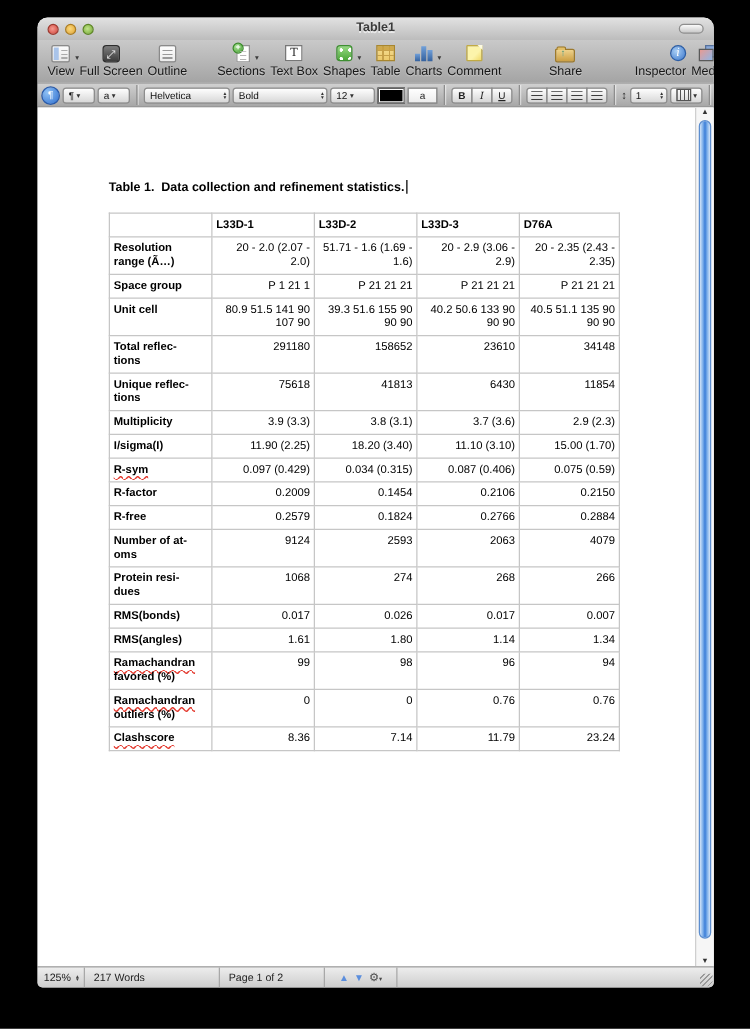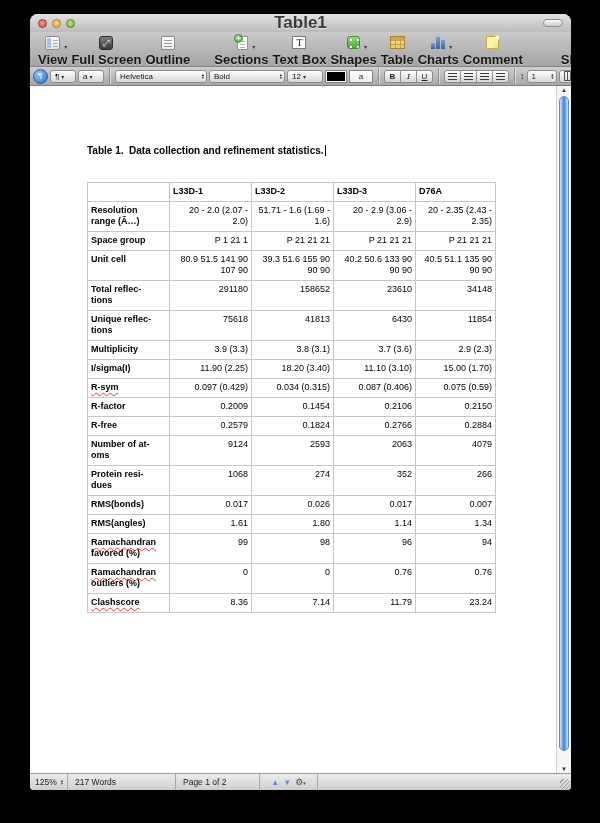--- a/index.html
+++ b/index.html
@@ -8,36 +8,36 @@
   .window{position:absolute;left:30px;top:14px;width:541px;height:776px;
           border-radius:8px 8px 4px 4px;overflow:hidden;background:#fff;
           box-shadow:0 10px 28px rgba(0,0,0,.85);}
   
   .titlebar{height:18px;background:linear-gradient(#e2e2e2,#bcbcbc);position:relative;}
   .traffic{position:absolute;left:8px;top:5px;display:flex;gap:5px;}
   .light{width:9px;height:9px;border-radius:50%;box-sizing:border-box;}
   .light.red{background:radial-gradient(circle at 3px 3px,#f49a90,#d0443a);border:1px solid #9c3a30;}
   .light.yellow{background:radial-gradient(circle at 3px 3px,#fbd97c,#dfa233;);border:1px solid #ab7d23;background:radial-gradient(circle at 3px 3px,#fbd97c,#dfa233);}
   .light.green{background:radial-gradient(circle at 3px 3px,#c1e48b,#74a832);border:1px solid #5d8526;}
-  .win-title{text-align:center;font-size:17px;font-weight:bold;color:#3a3a3a;line-height:18px;
+  .win-title{text-align:center;font-size:10px;font-weight:bold;color:#3a3a3a;line-height:18px;
              text-shadow:0 1px 0 rgba(255,255,255,.6);}
   .pill{position:absolute;right:8px;top:5px;width:20px;height:8px;border-radius:4px;
         background:linear-gradient(#fafafa,#c8c8c8);border:1px solid #8e8e8e;box-sizing:border-box;}
   
   .toolbar{height:35px;background:linear-gradient(#c9c9c9,#a4a4a4);display:flex;
            align-items:flex-start;padding:2px 4px 0 6px;box-sizing:border-box;
            border-bottom:1px solid #858585;}
   .tb-item{display:flex;flex-direction:column;align-items:center;margin:0 2px;cursor:default;}
   .tb-item:nth-child(4){margin-left:22px;}
   .tb-item:nth-child(10){margin-left:36px;}
   .tb-item:nth-child(11){margin-left:40px;align-items:flex-end;}
   .tb-iconwrap{height:17px;display:flex;align-items:center;position:relative;}
   .tb-dd{font-size:6px;color:#3c3c3c;position:absolute;right:-7px;bottom:1px;}
-  .tb-label{font-size:13px;color:#161616;margin-top:1px;white-space:nowrap;
-            text-shadow:0 1px 1px rgba(255,255,255,.45);font-weight:bold;}
+  .tb-label{font-size:10px;color:#161616;margin-top:1px;white-space:nowrap;
+            text-shadow:0 1px 1px rgba(255,255,255,.45);}
   
   .icon{display:block;box-sizing:border-box;}
   .view-icon{width:15px;height:14px;background:linear-gradient(#fdfdfd,#e6e6e6);
              border:1px solid #8a8a8a;border-radius:2px;position:relative;}
   .view-icon::before{content:"";position:absolute;left:1px;top:1px;bottom:1px;width:4px;background:#a9c4ea;}
   .view-icon::after{content:"";position:absolute;left:7px;right:1px;top:3px;height:8px;
     background:repeating-linear-gradient(to bottom,#ababab 0 1px,transparent 1px 3px);}
   .fullscreen-icon{width:14px;height:14px;border-radius:3px;border:1px solid #2d2d2d;
     background:linear-gradient(#7d7d7d,#3c3c3c);color:#f2f2f2;font-size:9px;line-height:13px;text-align:center;}
   .fullscreen-icon::before{content:"⤢";}
@@ -129,21 +129,21 @@
     font-size:8px;line-height:11px;text-align:center;color:#222;flex:none;}
   .spacing-glyph{font-size:9px;color:#222;flex:none;}
   .mini-grid{width:10px;height:8px;border:1px solid #555;
     background:repeating-linear-gradient(to right,transparent 0 2px,#555 2px 3px);}
   .mini-dd{font-size:6px;color:#333;margin-left:2px;}
   
   .docarea{position:absolute;top:72px;bottom:17px;left:0;right:0;background:#fff;overflow:hidden;}
   .page-content{padding:54px 0 0 57px;}
   .doc-title{font-size:10px;font-weight:bold;color:#000;white-space:pre;}
   .caret{display:inline-block;width:1px;height:11px;background:#000;vertical-align:-2px;margin-left:1px;}
-  table.stats{border-collapse:collapse;table-layout:fixed;width:408px;margin-top:24px;padding-left:28px;}
+  table.stats{border-collapse:collapse;table-layout:fixed;width:408px;margin-top:12px;padding-left:28px;}
   table.stats th,table.stats td{border:1px solid #c6c6c6;font-size:9px;line-height:11px;
     vertical-align:top;padding:3px 3px 4px 3px;color:#000;overflow:hidden;}
   table.stats th{text-align:left;font-weight:bold;height:11px;}
   td.lbl{font-weight:bold;}
   td.val{text-align:right;}
   .wavy{text-decoration:underline;text-decoration-style:wavy;text-decoration-color:#e3392e;
         text-decoration-thickness:1px;text-underline-offset:2px;}
   
   .scrollbar{position:absolute;top:0;bottom:0;right:0;width:15px;background:#f6f6f6;
     border-left:1px solid #cfcfcf;box-sizing:border-box;}
@@ -280,21 +280,21 @@
     <span class="fb-sphere"></span>
     <span class="fb-select" style="width:26px">
       <span>¶</span>
       <span class="mini-dd">▾</span>
       </span>
     <span class="fb-select" style="width:26px">
       <span>a</span>
       <span class="mini-dd">▾</span>
       </span>
     <span class="fb-div"></span>
-    <span class="fb-select" style="width:92px">
+    <span class="fb-select" style="width:69px">
       <span>Helvetica</span>
       <span class="updown">
           <span>▴</span>
           <span>▾</span>
         </span>
       </span>
     <span class="fb-select" style="width:76px">
       <span>Bold</span>
       <span class="updown">
           <span>▴</span>
@@ -471,21 +471,21 @@
               <td class="val">2063</td>
               <td class="val">4079</td>
             </tr>
             <tr>
               <td class="lbl">
                 <div>Protein resi-</div>
                 <div>dues</div>
               </td>
               <td class="val">1068</td>
               <td class="val">274</td>
-              <td class="val">352</td>
+              <td class="val">268</td>
               <td class="val">266</td>
             </tr>
             <tr>
               <td class="lbl">
                 <div>RMS(bonds)</div>
               </td>
               <td class="val">0.017</td>
               <td class="val">0.026</td>
               <td class="val">0.017</td>
               <td class="val">0.007</td>

